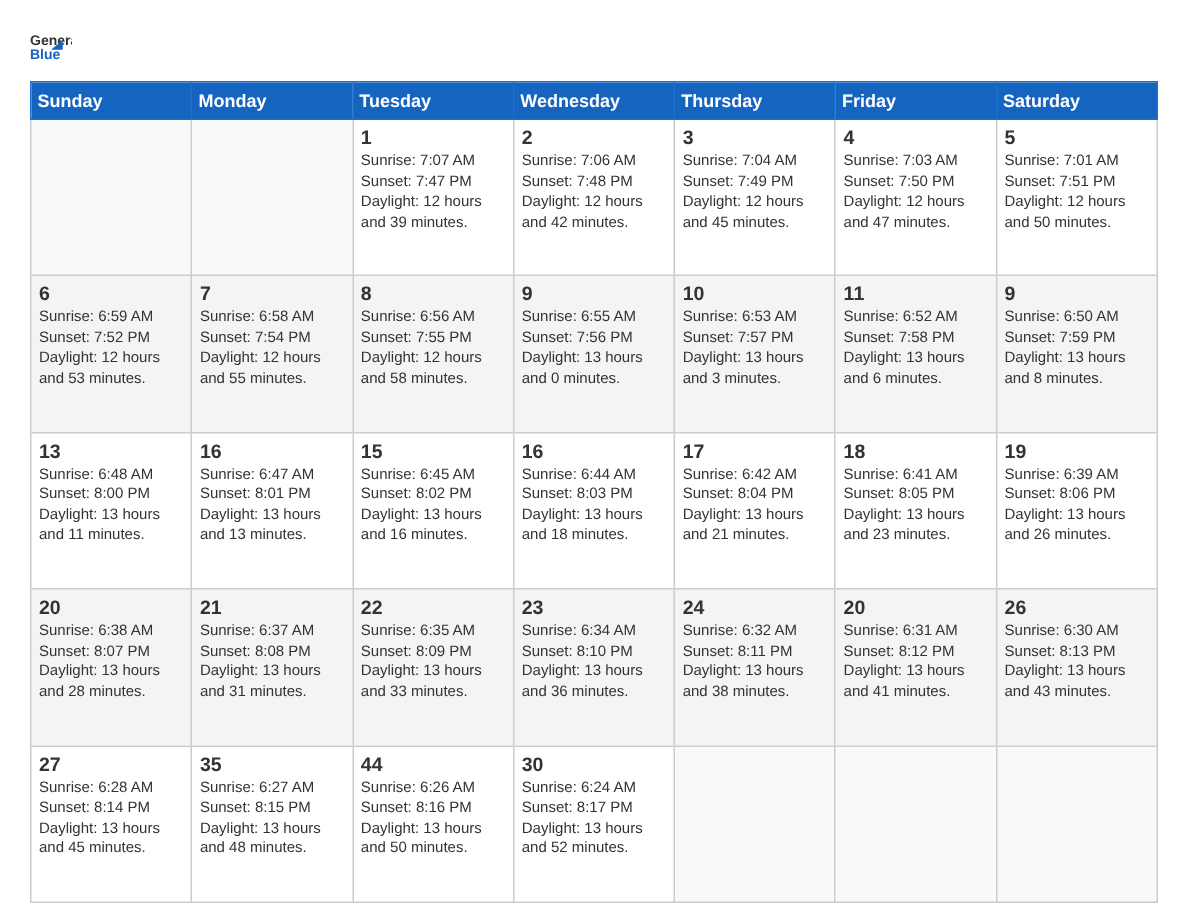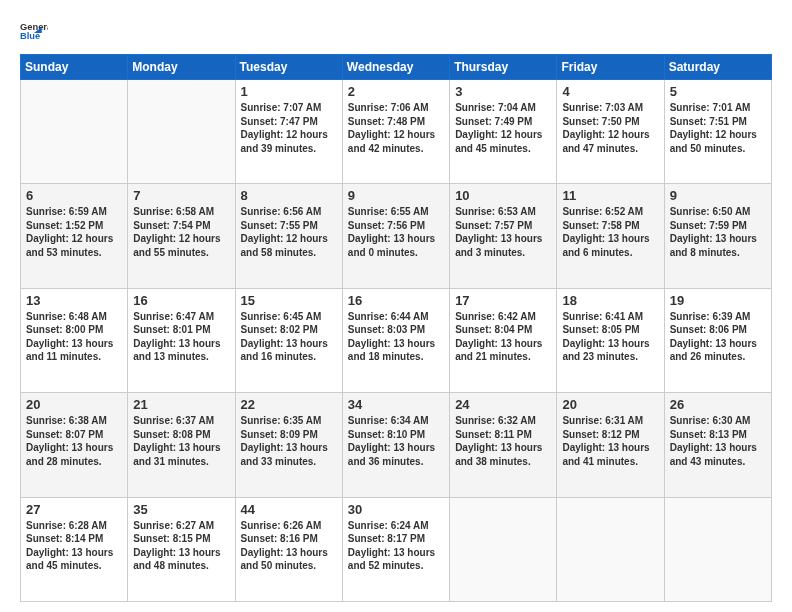--- a/index.html
+++ b/index.html
@@ -84,21 +84,20 @@
     .day-number {
       font-size: 13px;
       font-weight: bold;
       margin-bottom: 2px;
       display: block;
     }
     .cell-text {
       font-size: 10px;
       line-height: 1.35;
       color: #333;
-      font-weight: bold;
     }
     tr:nth-child(odd) td { background: #fff; }
     tr:nth-child(even) td { background: #f4f4f4; }
     .calendar thead tr th { background-color: #1565c0; }
   </style>
 </head>
 <body>
 
 <div class="page">
   <div class="header">
@@ -162,21 +161,21 @@
             <span class="day-number">5</span>
             <div class="cell-text">Sunrise: 7:01 AM
 Sunset: 7:51 PM
 Daylight: 12 hours and 50 minutes.</div>
           </td>
         </tr>
         <tr>
           <td>
             <span class="day-number">6</span>
             <div class="cell-text">Sunrise: 6:59 AM
-Sunset: 1:52 PM
+Sunset: 7:52 PM
 Daylight: 12 hours and 53 minutes.</div>
           </td>
           <td>
             <span class="day-number">7</span>
             <div class="cell-text">Sunrise: 6:58 AM
 Sunset: 7:54 PM
 Daylight: 12 hours and 55 minutes.</div>
           </td>
           <td>
             <span class="day-number">8</span>
@@ -266,21 +265,21 @@
 Sunset: 8:08 PM
 Daylight: 13 hours and 31 minutes.</div>
           </td>
           <td>
             <span class="day-number">22</span>
             <div class="cell-text">Sunrise: 6:35 AM
 Sunset: 8:09 PM
 Daylight: 13 hours and 33 minutes.</div>
           </td>
           <td>
-            <span class="day-number">34</span>
+            <span class="day-number">23</span>
             <div class="cell-text">Sunrise: 6:34 AM
 Sunset: 8:10 PM
 Daylight: 13 hours and 36 minutes.</div>
           </td>
           <td>
             <span class="day-number">24</span>
             <div class="cell-text">Sunrise: 6:32 AM
 Sunset: 8:11 PM
 Daylight: 13 hours and 38 minutes.</div>
           </td>

